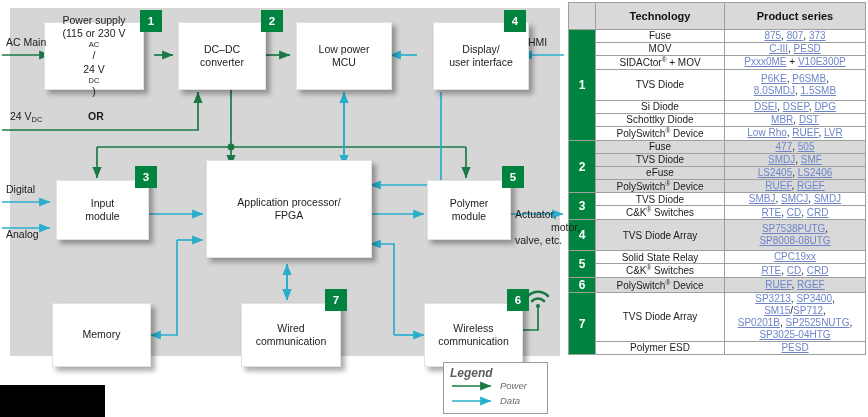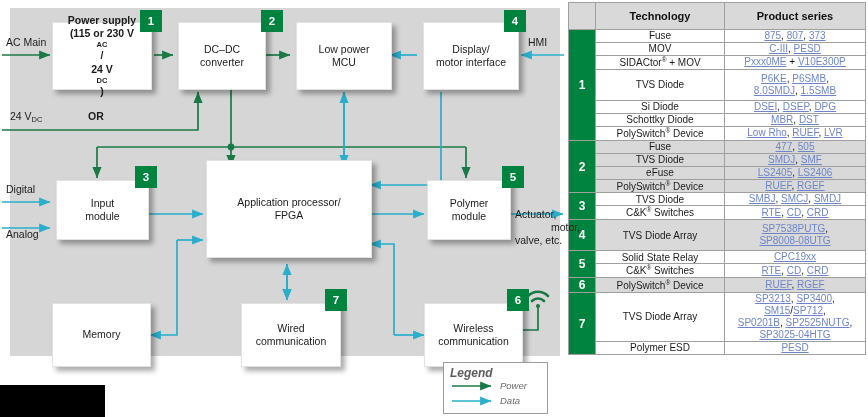--- a/index.html
+++ b/index.html
@@ -128,21 +128,21 @@
         <path d="M287,282 L287,300" stroke="#29aecb" marker-end="url(#ab)"></path>
       </g>
 
       <g fill="none" stroke="#1a7a46" stroke-width="2.6" stroke-linecap="round">
         <path d="M528,296 a14,14 0 0 1 20,0"></path>
         <path d="M532,301 a8.5,8.5 0 0 1 12,0"></path>
         <circle cx="538" cy="306" r="2.1" fill="#1a7a46" stroke="none"></circle>
       </g>
     </svg>
 
-    <div class="box" style="left:52px;top:22px;width:98px;height:66px;font-weight:bold;">
+    <div class="box" style="left:44px;top:22px;width:98px;height:66px;">
       <span>
           <span>Power supply</span>
           <span>(115 or 230 V<span class="sub">AC</span>/</span>
           <span>24 V<span class="sub">DC</span>)</span>
         </span>
     </div>
     <div class="badge" style="left:140px;top:10px;">1</div>
 
     <div class="box" style="left:178px;top:22px;width:86px;height:66px;">
       <span>
@@ -152,24 +152,24 @@
     </div>
     <div class="badge" style="left:261px;top:10px;">2</div>
 
     <div class="box" style="left:296px;top:22px;width:94px;height:66px;">
       <span>
           <span>Low power</span>
           <span>MCU</span>
         </span>
     </div>
 
-    <div class="box" style="left:423px;top:22px;width:94px;height:66px;">
+    <div class="box" style="left:433px;top:22px;width:94px;height:66px;">
       <span>
           <span>Display/</span>
-          <span>motor interface</span>
+          <span>user interface</span>
         </span>
     </div>
     <div class="badge" style="left:504px;top:10px;">4</div>
 
     <div class="box" style="left:56px;top:180px;width:91px;height:58px;">
       <span>
           <span>Input</span>
           <span>module</span>
         </span>
     </div>

